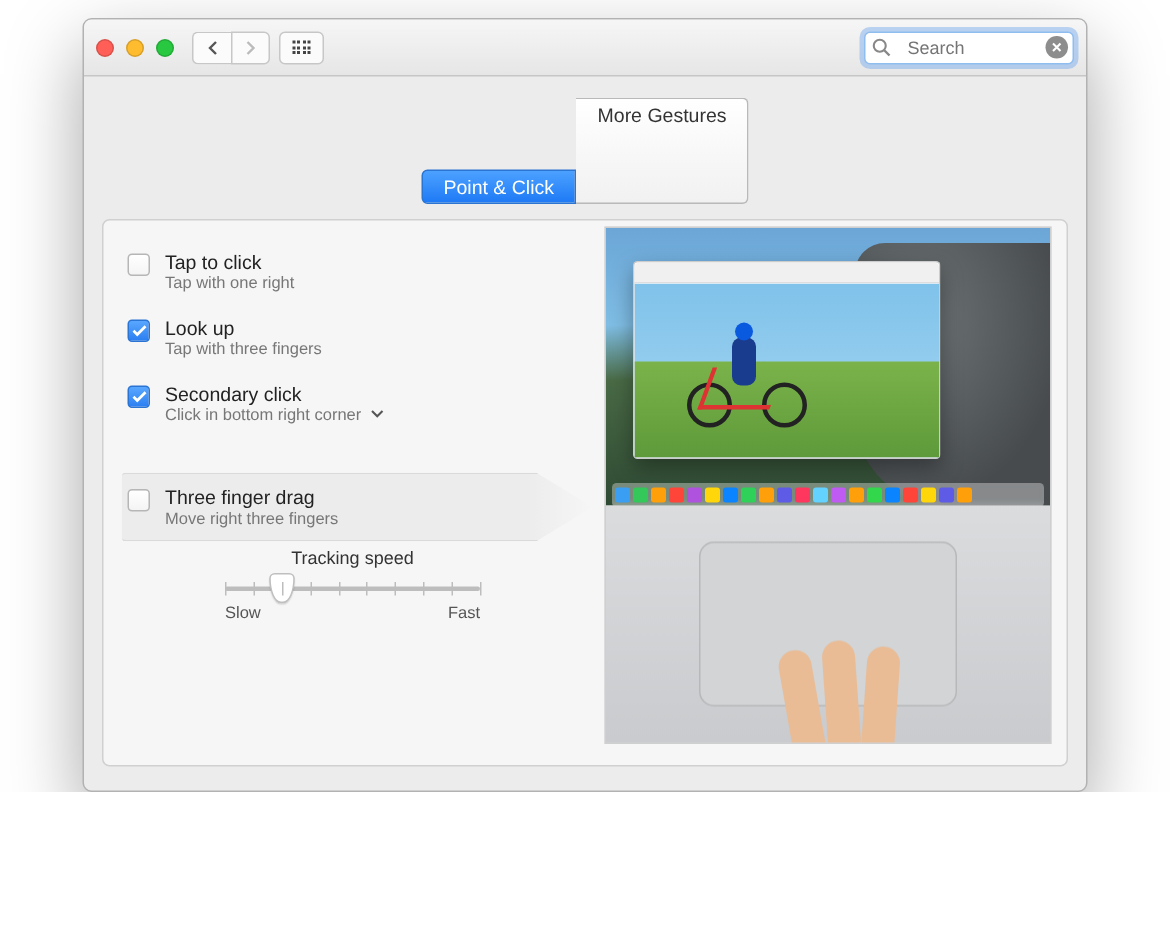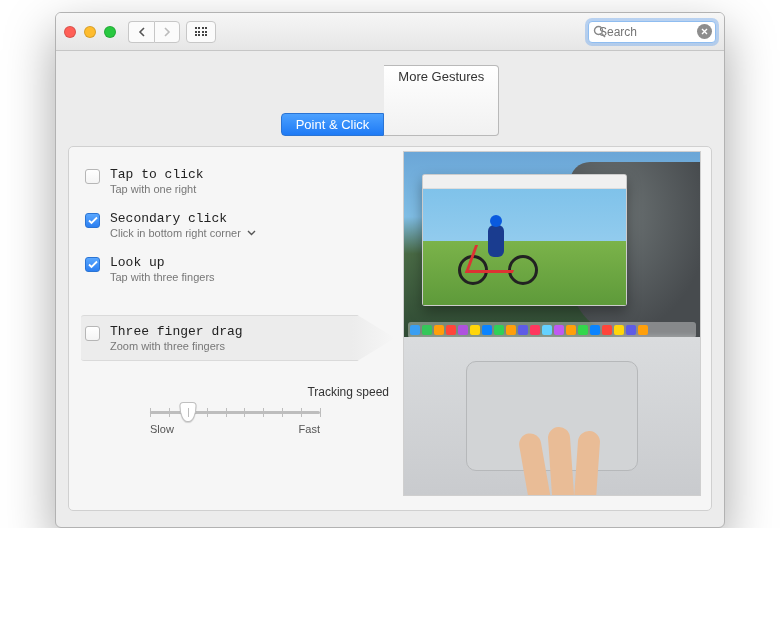--- a/index.html
+++ b/index.html
@@ -42,21 +42,21 @@
   .nav-btn:last-child{ border-radius:0 4px 4px 0; color:#bbb;}
   .grid-btn {
     width:30px; height:22px; background:#FBFBFB; border:1px solid #C7C7C7;
     border-radius:4px; display:flex; align-items:center; justify-content:center;
   }
   .grid-dots { display:grid; grid-template-columns:repeat(4,2px); grid-template-rows:repeat(3,2px); gap:1.5px;}
   .grid-dots span{width:2px;height:2px;background:#444;}
   .title { position:absolute; left:0; right:0; text-align:center; font-size:13px; color:#4a4a4a; pointer-events:none;}
   .search-wrap{ margin-left:auto; position:relative;}
   .search-input{
-    width:128px; height:22px; padding:0 22px 0 10px;
+    width:140px; height:22px; padding:0 22px 0 28px;
     border:1px solid #8fbdf0; border-radius:4px;
     background:#fff; font-size:12px; color:#333;
     box-shadow: 0 0 0 3px rgba(112,169,237,0.45);
     outline:none;
   }
   .search-icon{ position:absolute; left:5px; top:4px; color:#888; }
   .clear-icon{
     position:absolute; right:4px; top:3.5px;
     width:15px;height:15px;border-radius:50%;
     background:#8d8d8d; color:#fff;
@@ -96,21 +96,21 @@
     margin-right:-6px;
     margin-top:24px;
   }
   .cb{
     width:15px;height:15px; border:1px solid #B6B6B6; border-radius:3px;
     background:linear-gradient(#fff,#f4f4f4); margin-top:2px; flex-shrink:0;
     display:flex;align-items:center;justify-content:center; font-size:12px;
   }
   .cb.checked{ background:linear-gradient(#59a7ff,#2c7ff1); border-color:#2a74d4; color:#fff;}
   .opt .texts{ display:flex; flex-direction:column; }
-  .opt .lbl{ font-size:13px; color:#222;font-family:Liberation Mono, monospace;}
+  .opt .lbl{ font-size:13px; color:#222;}
   .opt .sub{ font-size:11px; color:#777; margin-top:1px;}
   .subrow{display:flex;align-items:center;gap:6px;}
   .chev{ color:#555; font-size:10px;}
   .rightcol{ flex:1; padding:0 10px 0 0; display:flex; }
   .preview{
     width:298px; height:345px; background:#D9DBDC; border:1px solid #CFCFCF;
     margin-left:auto; position:relative; overflow:hidden;
   }
   .screen{ position:absolute; top:0; left:0; right:0; height:185px;
     background: linear-gradient(180deg,#6ba6d7 0%, #7fbde4 35%, #496a45 55%, #2f4a34 100%);
@@ -140,21 +140,21 @@
   .dock i{width:10px;height:10px;border-radius:2px;}
   .lap{position:absolute;left:0;right:0;top:185px;bottom:0;background:linear-gradient(#DADCDE,#C9CBCE);}
   .tpad{position:absolute;left:62px;top:24px;width:172px;height:110px;border:1px solid #B6B8BA;border-radius:10px;background:#D2D4D6;}
   .hand{position:absolute;left:106px;top:96px;width:130px;height:160px;}
   .forearm{position:absolute;left:34px;top:64px;width:90px;height:120px;background:#E6B690;border-radius:40px;transform:rotate(-10deg);}
   .finger{position:absolute;width:22px;height:78px;background:#E9BC96;border-radius:14px;}
   .finger.f1{left:14px;top:0;transform:rotate(-10deg);}
   .finger.f2{left:40px;top:-6px;transform:rotate(-4deg);}
   .finger.f3{left:66px;top:-2px;transform:rotate(4deg);}
   
-  .slider-block{margin-top:24px;text-align:right;}
+  .slider-block{margin-top:4px;text-align:center;}
   .slider-title{font-size:12px;color:#333;margin-bottom:4px;}
   .track{
     position:relative; width:170px; height:18px; margin:0 auto;
   }
   .rail{position:absolute;left:0;right:0;top:8px;height:3px;background:#BDBDBD;border-radius:2px;}
   .tick{position:absolute;top:5px;width:1px;height:9px;background:#BDBDBD;}
   .thumb{
     position:absolute; top:-1px; width:17px;height:20px; transform:translateX(-50%);
     background:#fff;border:1px solid #BFBFBF;
     border-radius: 4px 4px 50% 50% / 4px 4px 90% 90%;
@@ -245,49 +245,49 @@
             </div>
           </div>
 
           <div class="opt">
             <div class="cb checked">
               <svg width="10" height="9" viewBox="0 0 10 9">
                   <path d="M1 4.5l2.5 2.5L9 1.5" fill="none" stroke="#fff" stroke-width="1.8"></path>
                 </svg>
             </div>
             <div class="texts">
+              <span class="lbl">Look up</span>
+              <span class="sub">Tap with three fingers</span>
+            </div>
+          </div>
+
+          <div class="opt">
+            <div class="cb checked">
+              <svg width="10" height="9" viewBox="0 0 10 9">
+                  <path d="M1 4.5l2.5 2.5L9 1.5" fill="none" stroke="#fff" stroke-width="1.8"></path>
+                </svg>
+            </div>
+            <div class="texts">
               <span class="lbl">Secondary click</span>
               <div class="subrow">
                 <span class="sub">Click in bottom right corner</span>
                 <span class="chev">
                   <svg width="9" height="6" viewBox="0 0 9 6">
                       <path d="M1 1l3.5 3.5L8 1" fill="none" stroke="#555" stroke-width="1.4"></path>
                     </svg>
                 </span>
               </div>
             </div>
           </div>
 
-          <div class="opt">
-            <div class="cb checked">
-              <svg width="10" height="9" viewBox="0 0 10 9">
-                  <path d="M1 4.5l2.5 2.5L9 1.5" fill="none" stroke="#fff" stroke-width="1.8"></path>
-                </svg>
-            </div>
-            <div class="texts">
-              <span class="lbl">Look up</span>
-              <span class="sub">Tap with three fingers</span>
-            </div>
-          </div>
-
           <div class="opt hover">
             <div class="cb"></div>
             <div class="texts">
               <span class="lbl">Three finger drag</span>
-              <span class="sub">Zoom with three fingers</span>
+              <span class="sub">Move right three fingers</span>
             </div>
           </div>
 
           <div class="slider-block">
             <div class="slider-title">Tracking speed</div>
             <div class="track" id="slider-track">
               <div class="rail"></div>
               <div class="thumb" id="slider-thumb" style="left: 37.7778px;"></div>
             <div class="tick" style="left: 0px;"></div>
                 <div class="tick" style="left: 18.8889px;"></div>

